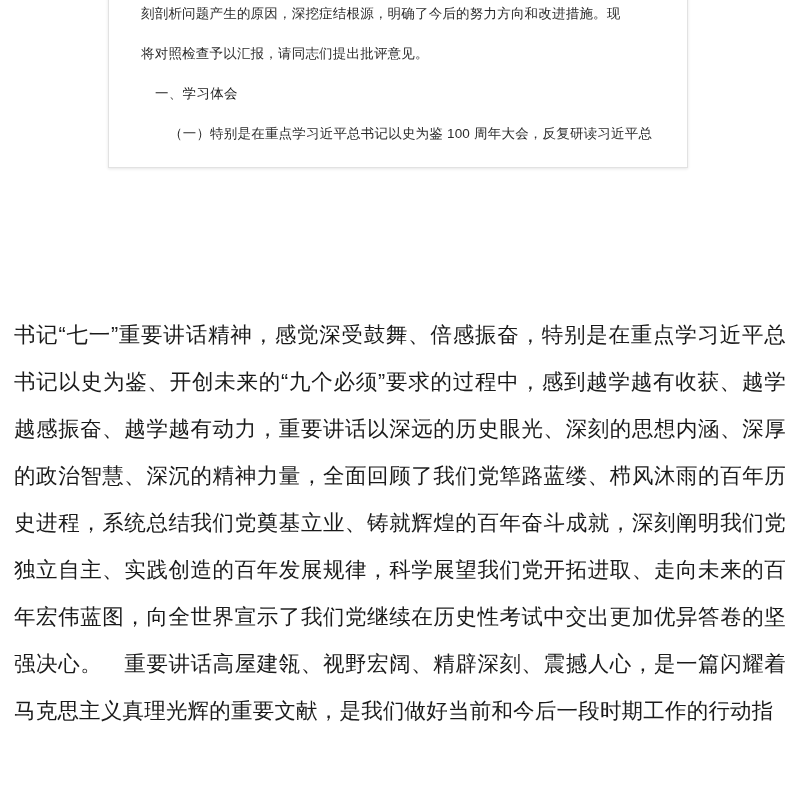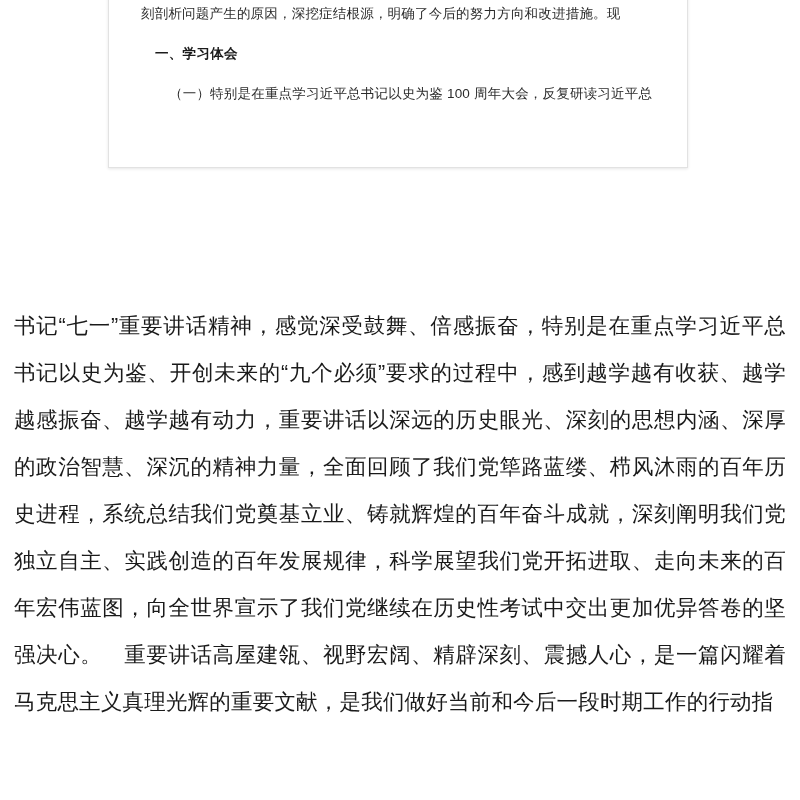--- a/index.html
+++ b/index.html
@@ -40,50 +40,51 @@
     color: #2b2b2b;
     letter-spacing: 0.2px;
     white-space: nowrap;
   }
   .doc-line.indent {
     text-indent: 28px;
   }
   .doc-heading {
     font-size: 13.5px;
     line-height: 40px;
-    font-weight: bold;
+    font-weight: normal;
     color: #1b1b1b;
     text-indent: 14px;
     letter-spacing: 0.3px;
   }
 
   
   .body-text {
     position: absolute;
     left: 14px;
-    top: 303px;
+    top: 312px;
     width: 772px;
     font-size: 21.5px;
     line-height: 47px;
     color: #1a1a1a;
     text-align: justify;
     text-justify: inter-ideograph;
     letter-spacing: 0.2px;
     word-break: break-all;
   }
   .body-text .seg {
     display: inline;
   }
 </style>
 </head>
 <body>
 
 <div class="doc-card">
   <div class="doc-card-inner">
     <div class="doc-line">刻剖析问题产生的原因，深挖症结根源，明确了今后的努力方向和改进措施。现</div>
+    <div class="doc-line">将对照检查予以汇报，请同志们提出批评意见。</div>
     <div class="doc-heading">一、学习体会</div>
     <div class="doc-line indent">（一）特别是在重点学习近平总书记以史为鉴 100 周年大会，反复研读习近平总</div>
   </div>
 </div>
 
 <div class="body-text">
   <span class="seg">书记“七一”重要讲话精神，感觉深受鼓舞、倍感振奋，特别是在重点学习近平总书记以史为鉴、开创未来的“九个必须”要求的过程中，感到越学越有收获、越学越感振奋、越学越有动力，重要讲话以深远的历史眼光、深刻的思想内涵、深厚的政治智慧、深沉的精神力量，全面回顾了我们党筚路蓝缕、栉风沐雨的百年历史进程，系统总结我们党奠基立业、铸就辉煌的百年奋斗成就，深刻阐明我们党独立自主、实践创造的百年发展规律，科学展望我们党开拓进取、走向未来的百年宏伟蓝图，向全世界宣示了我们党继续在历史性考试中交出更加优异答卷的坚强决心。</span><span class="seg">　重要讲话高屋建瓴、视野宏阔、精辟深刻、震撼人心，是一篇闪耀着马克思主义真理光辉的重要文献，是我们做好当前和今后一段时期工作的行动指</span>
 </div>
 
 </body></html>

